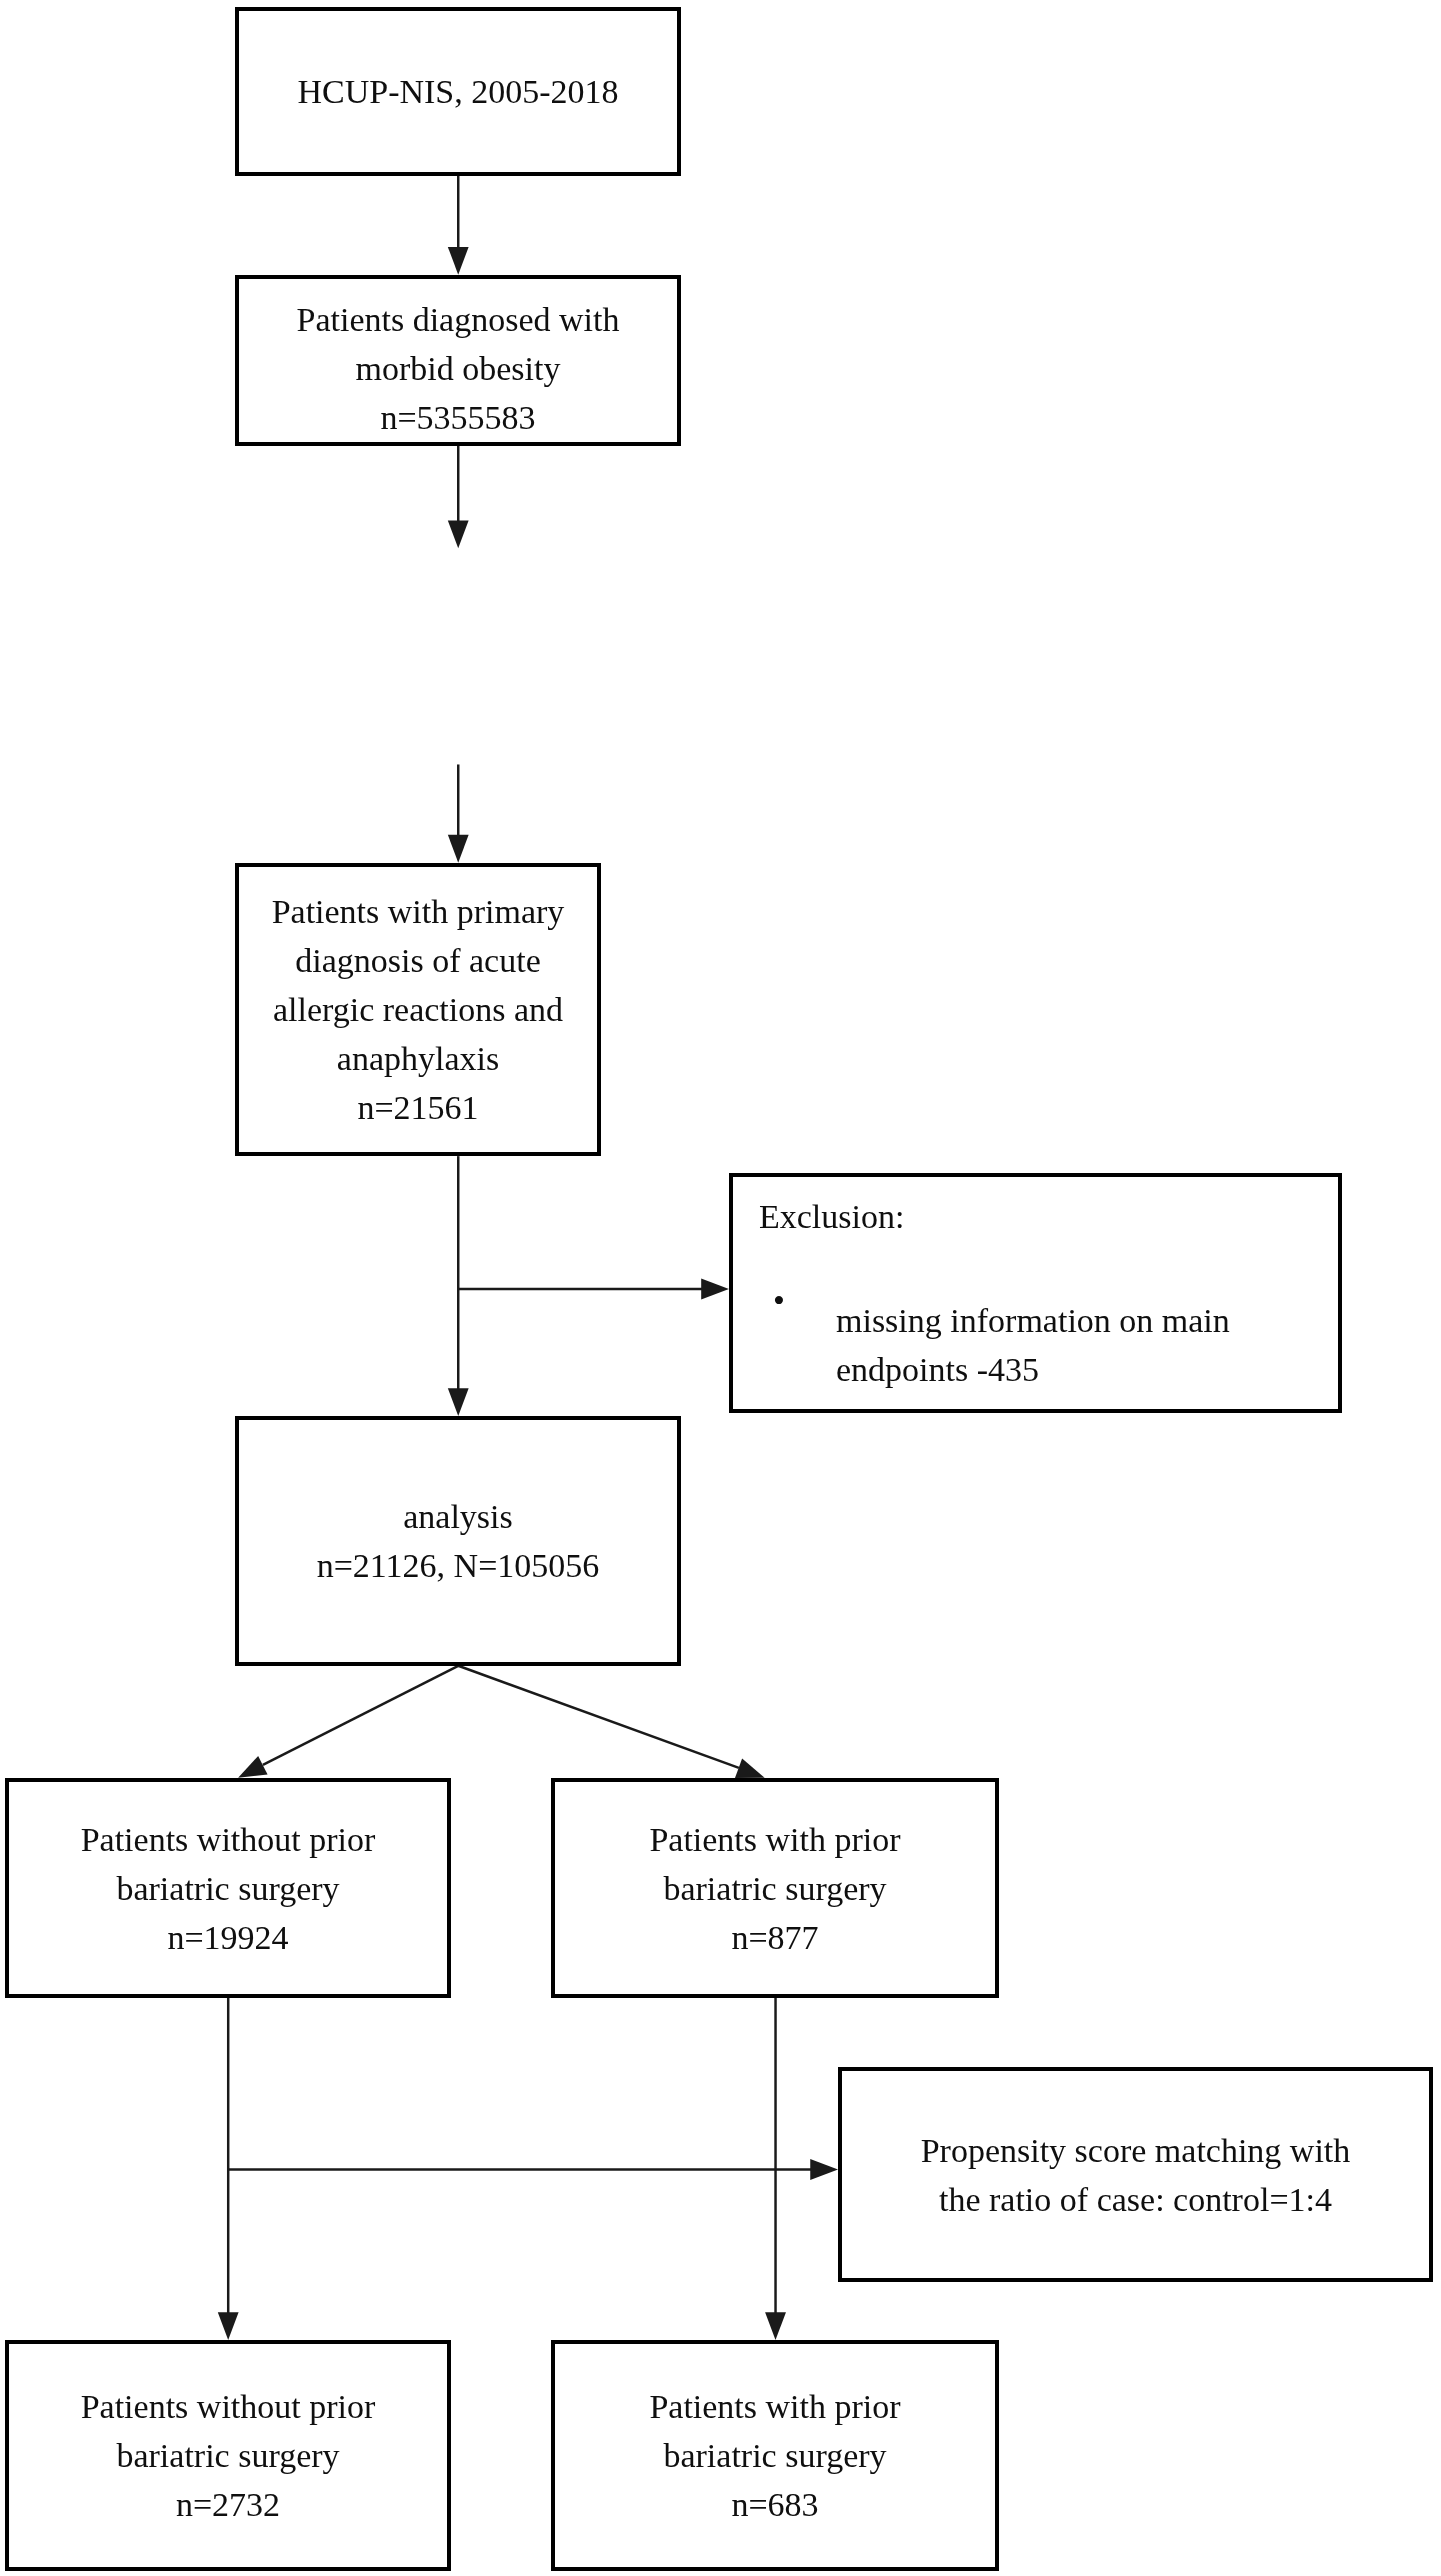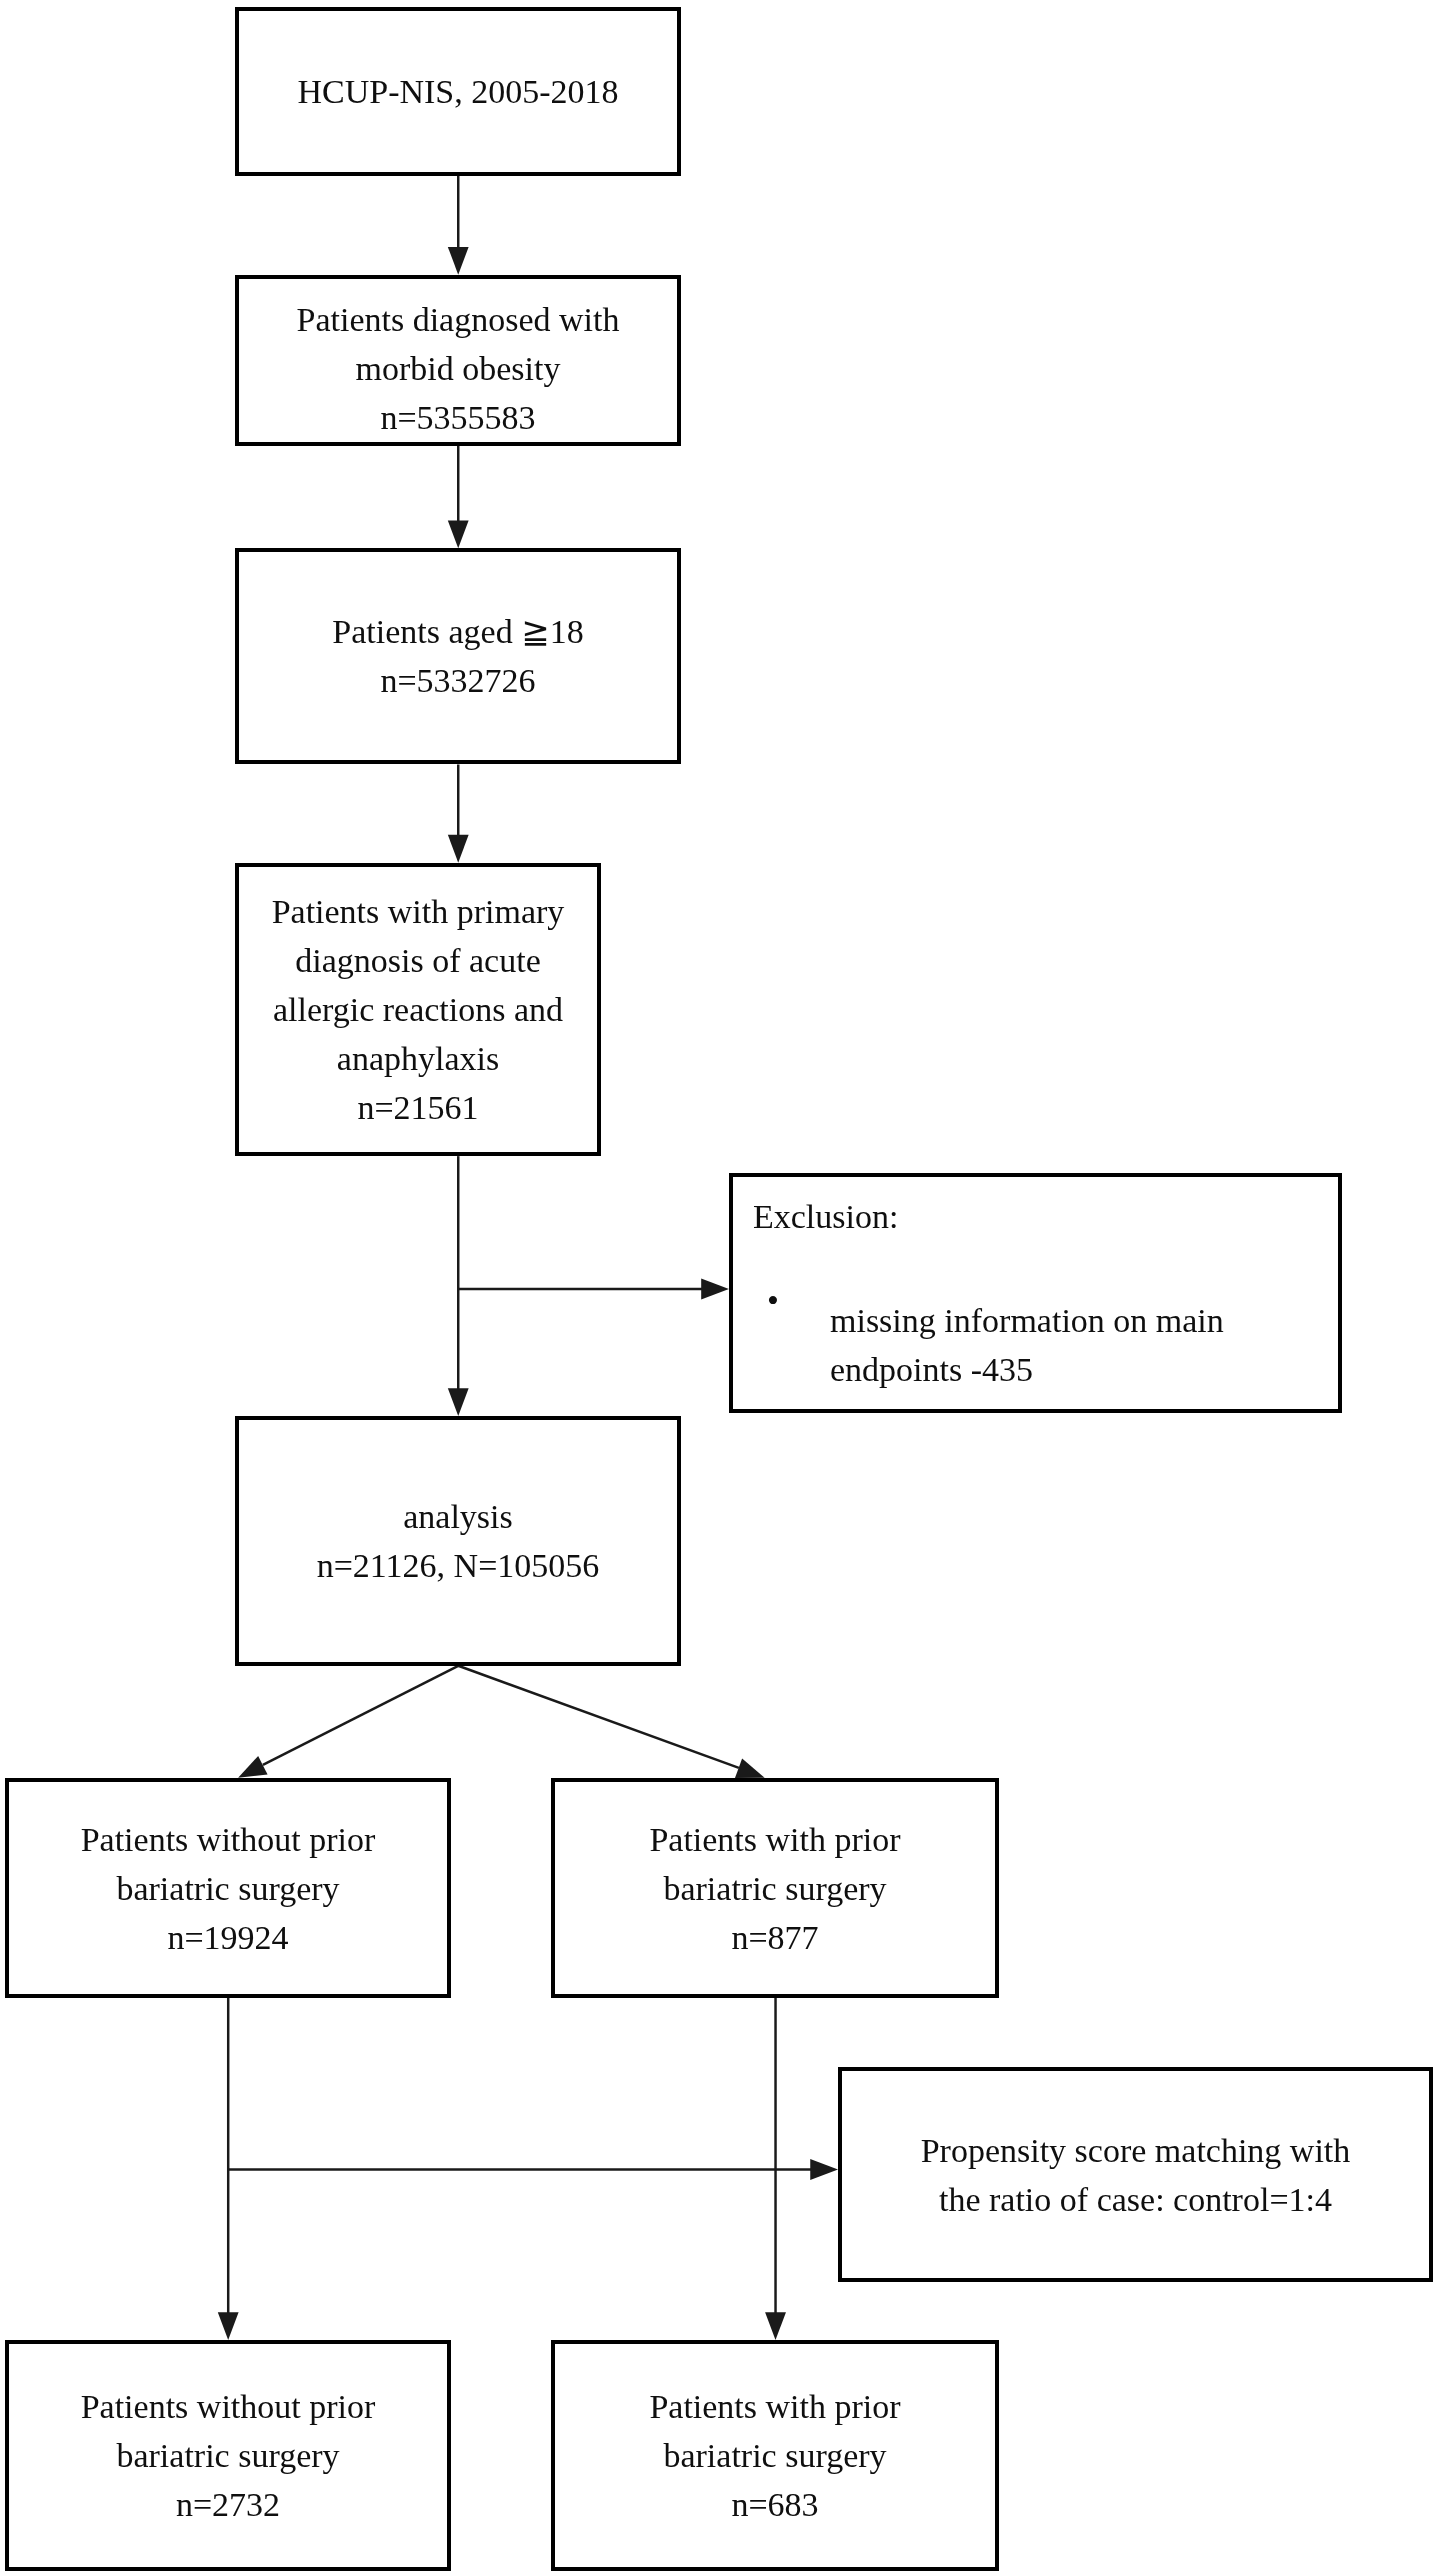--- a/index.html
+++ b/index.html
@@ -35,21 +35,21 @@
   
   .b-source    { left: 235px; top: 7px;    width: 446px; height: 169px; }
   .b-diagnosed { left: 235px; top: 275px;  width: 446px; height: 171px; justify-content: flex-end; }
   .b-aged      { left: 235px; top: 548px;  width: 446px; height: 216px; }
   .b-primary   { left: 235px; top: 863px;  width: 366px; height: 293px; text-align: right; }
   .b-study     { left: 235px; top: 1416px; width: 446px; height: 250px; }
   
   .b-exclusion {
     left: 729px; top: 1173px; width: 613px; height: 240px;
     align-items: flex-start; text-align: left;
-    padding-left: 20px; padding-right: 10px; gap: 35px;
+    padding-left: 26px; padding-right: 10px; gap: 35px;
   }
   .bullet-row { display: flex; align-items: flex-start; }
   .bullet-glyph { width: 63px; flex: 0 0 63px; text-align: left; padding-left: 14px; }
   .bullet-text { width: 486px; white-space: normal; margin-top: 20px; }
   
   .b-noprior   { left: 5px;   top: 1778px; width: 446px; height: 220px; }
   .b-prior     { left: 551px; top: 1778px; width: 448px; height: 220px; }
   .b-psm       { left: 838px; top: 2067px; width: 595px; height: 215px; }
   .b-noprior2  { left: 5px;   top: 2340px; width: 446px; height: 231px; }
   .b-prior2    { left: 551px; top: 2340px; width: 448px; height: 231px; }
@@ -95,24 +95,20 @@
   <div class="box b-source">
     <div class="ln">HCUP-NIS, 2005-2018</div>
   </div>
 
   <div class="box b-diagnosed">
     <div class="ln">Patients diagnosed with</div>
     <div class="ln">morbid obesity</div>
     <div class="ln">n=5355583</div>
   </div>
 
-  <div class="box b-aged">
-    <div class="ln">Patients aged ≧18</div>
-    <div class="ln">n=5332726</div>
-  </div>
 
   <div class="box b-primary">
     <div class="ln">Patients with primary</div>
     <div class="ln">diagnosis of acute</div>
     <div class="ln">allergic reactions and</div>
     <div class="ln">anaphylaxis</div>
     <div class="ln">n=21561</div>
   </div>
 
   <div class="box b-exclusion">

